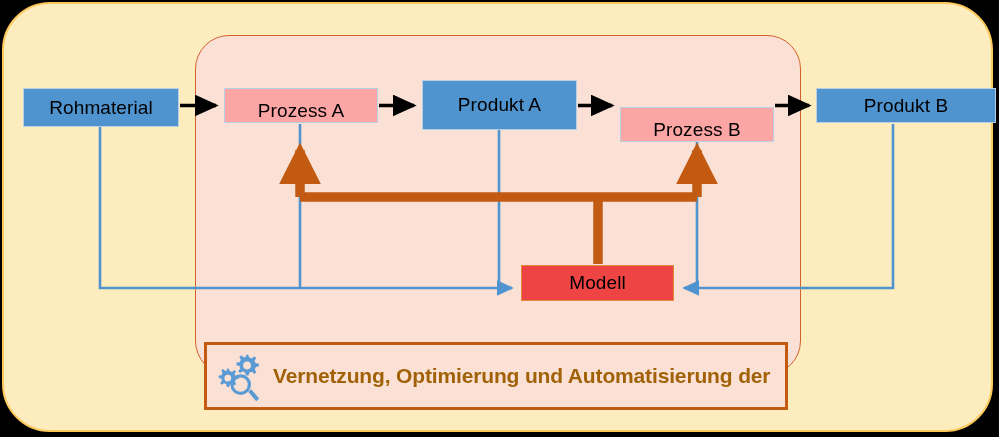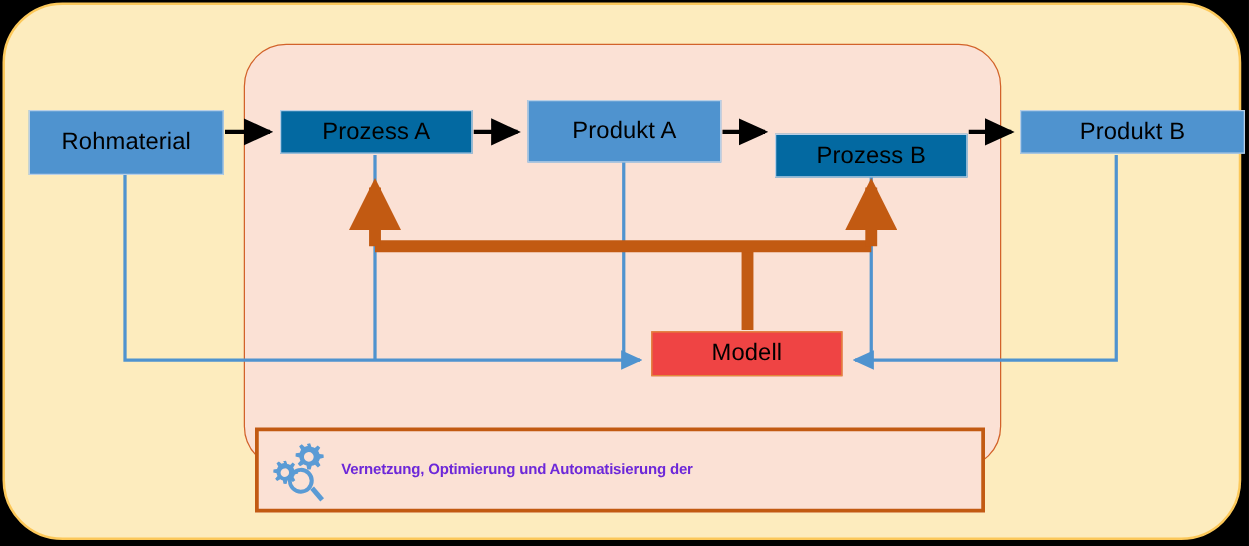--- a/index.html
+++ b/index.html
@@ -48,21 +48,22 @@
     border: 1px solid #b8cfe6;
     font-size: 19px;
     color: #000000;
     letter-spacing: 0.1px;
     white-space: nowrap;
   }
   .node-product {
     background: #4f93cf;
   }
   .node-process {
-    background: #0369a1;
+    background: #fca5a5;
+    align-items: flex-end;
   }
   .node-model {
     background: #ef4444;
     border: 1px solid #e08a3a;
   }
   svg.wires {
     position: absolute;
     left: 0;
     top: 0;
     width: 999px;
@@ -83,23 +84,23 @@
     align-items: center;
     padding-left: 8px;
   }
   .caption-icon {
     width: 56px;
     height: 52px;
     flex: 0 0 56px;
     position: relative;
   }
   .caption-text {
-    font-size: 12px;
+    font-size: 21px;
     font-weight: bold;
-    color: #6d28d9;
+    color: #a16207;
     line-height: 1.32;
     letter-spacing: -0.15px;
     padding-left: 2px;
   }
   .caption-text span { display: block; }
 </style>
 </head>
 <body>
 
 <div id="canvas">
@@ -139,21 +140,21 @@
     </g>
 
     <g stroke="#c25a12" stroke-width="9.5" fill="none" stroke-linecap="butt">
       <path d="M598,264 L598,197"></path>
       <path d="M300,197 L697,197"></path>
       <path d="M300,197 L300,150" marker-end="url(#arrowOrange)"></path>
       <path d="M697,197 L697,150" marker-end="url(#arrowOrange)"></path>
     </g>
   </svg>
 
-  <div class="node node-product" style="left:23px; top:88px; width:156px; height:52px;">
+  <div class="node node-product" style="left:23px; top:88px; width:156px; height:39px;">
     <span>Rohmaterial</span>
   </div>
 
   <div class="node node-process" style="left:224px; top:88px; width:154px; height:35px;">
     <span>Prozess A</span>
   </div>
 
   <div class="node node-product" style="left:422px; top:80px; width:155px; height:50px;">
     <span>Produkt A</span>
   </div>

